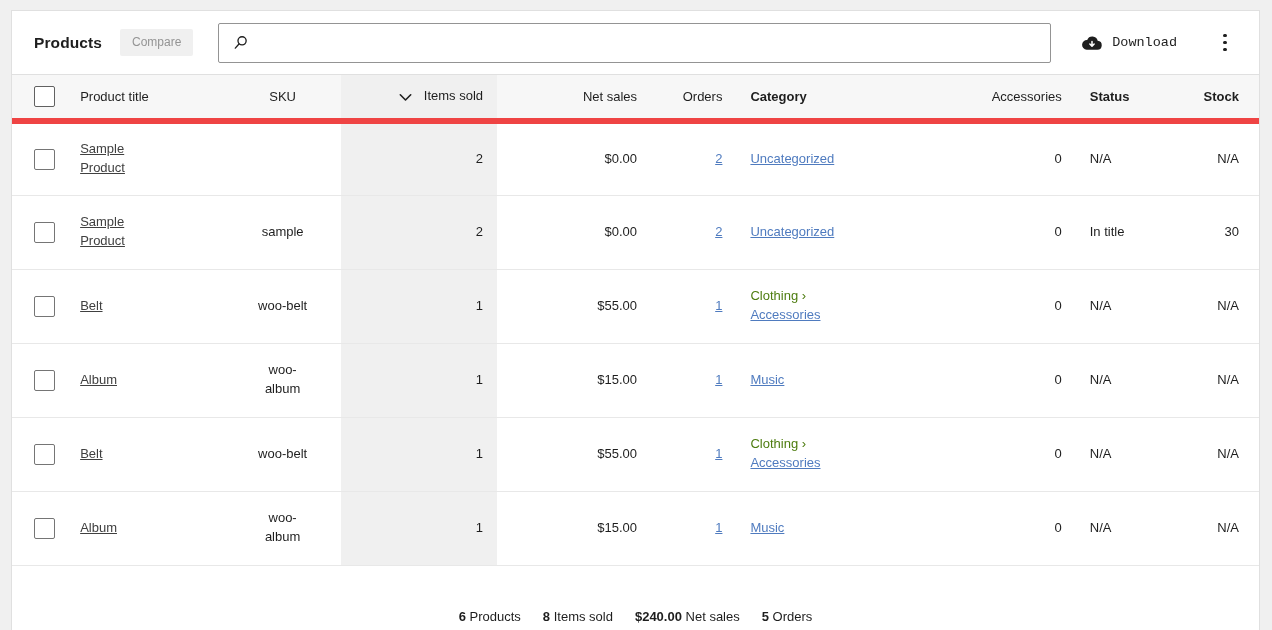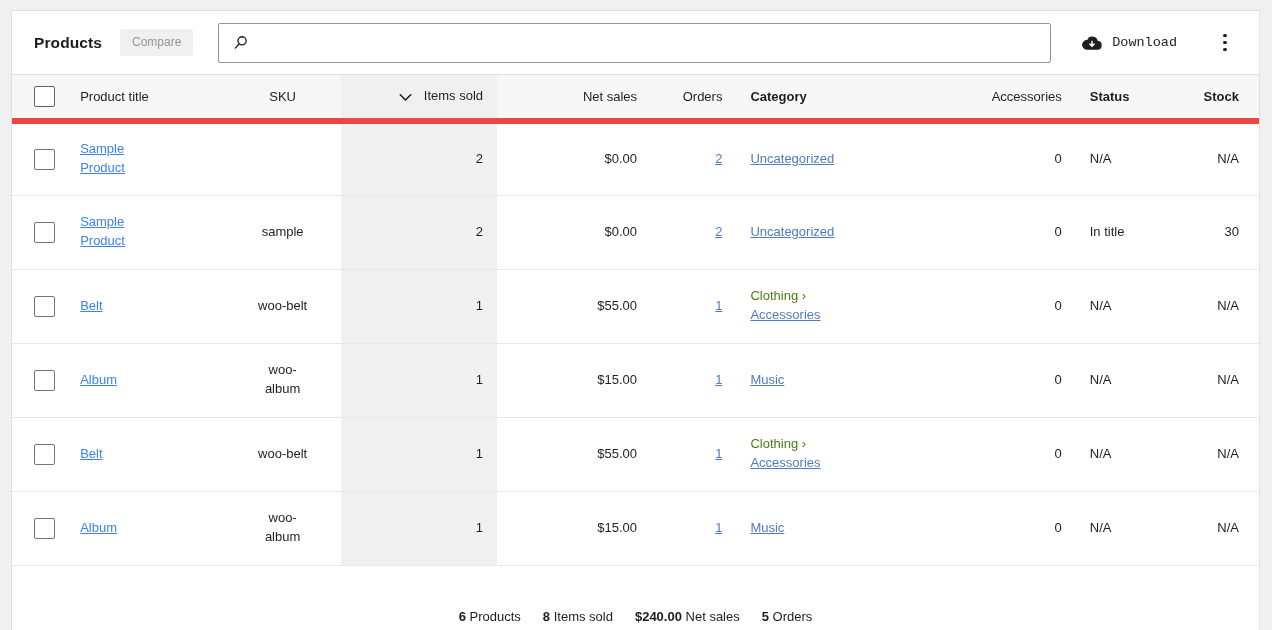--- a/index.html
+++ b/index.html
@@ -175,21 +175,21 @@
     border: 1.5px solid #757575;
     border-radius: 2px;
     background: #fff;
     display: inline-block;
     vertical-align: middle;
     cursor: pointer;
   }
   th .chk { border-color: #616161; }
 
   a.lnk {
-    color: #3b82f6;
+    color: #404040;
     text-decoration: underline;
     font-size: 13px;
     cursor: pointer;
   }
   a.lnk.soft { color: #4f7bbf; }
   .narrow { display: inline-block; max-width: 58px; }
   .narrow-sku { display: inline-block; max-width: 56px; }
   .narrow-status { display: inline-block; max-width: 40px; }
   .cat-parent { color: #4d7c0f; }
 

